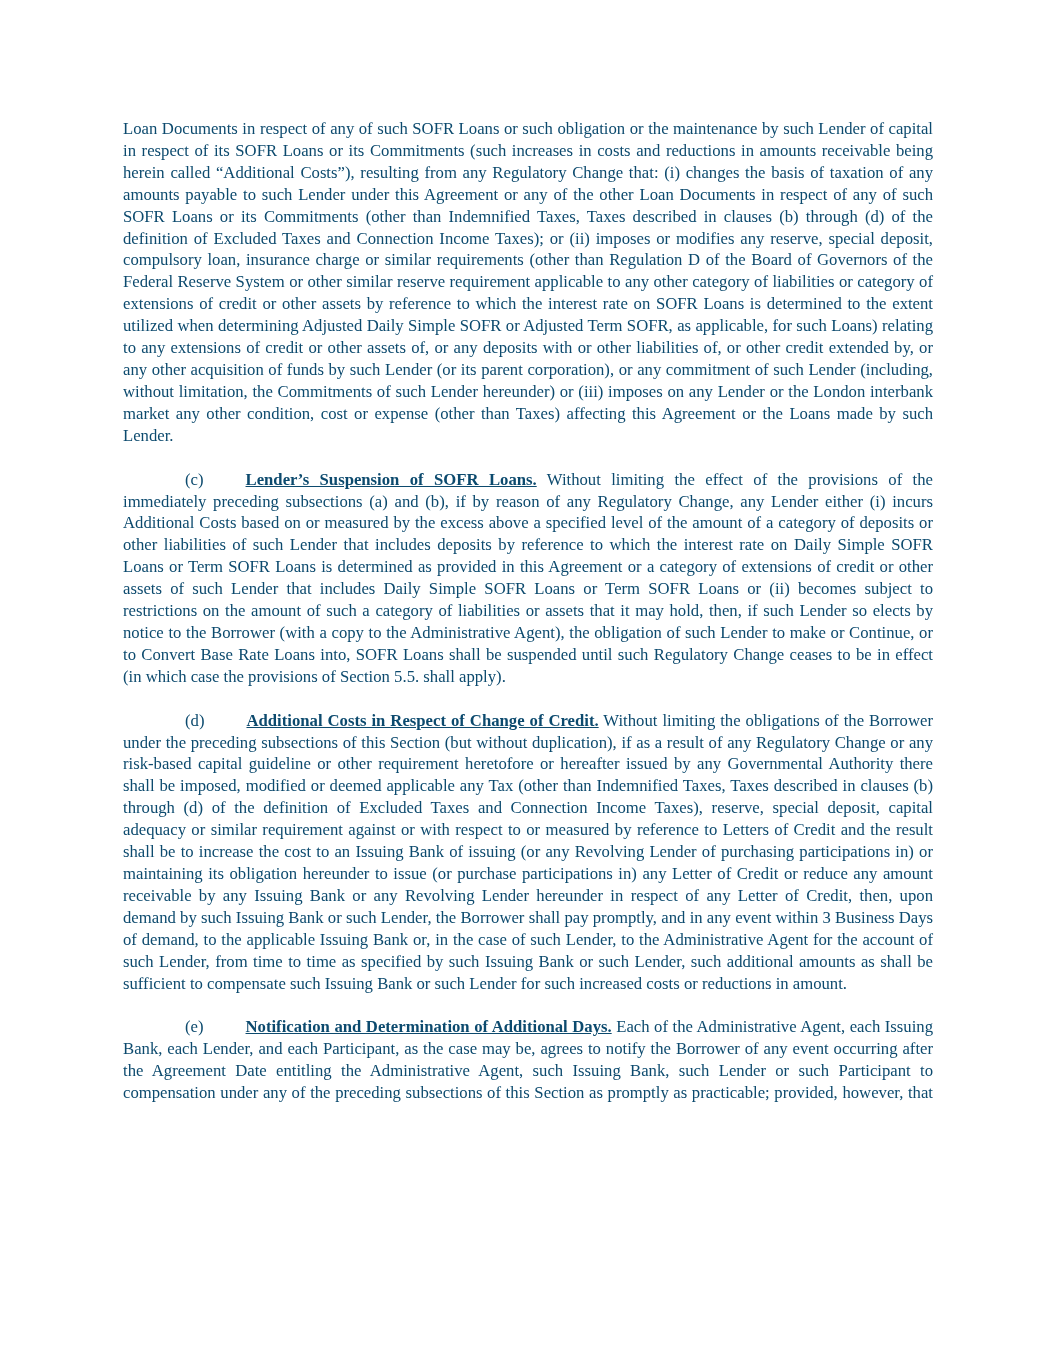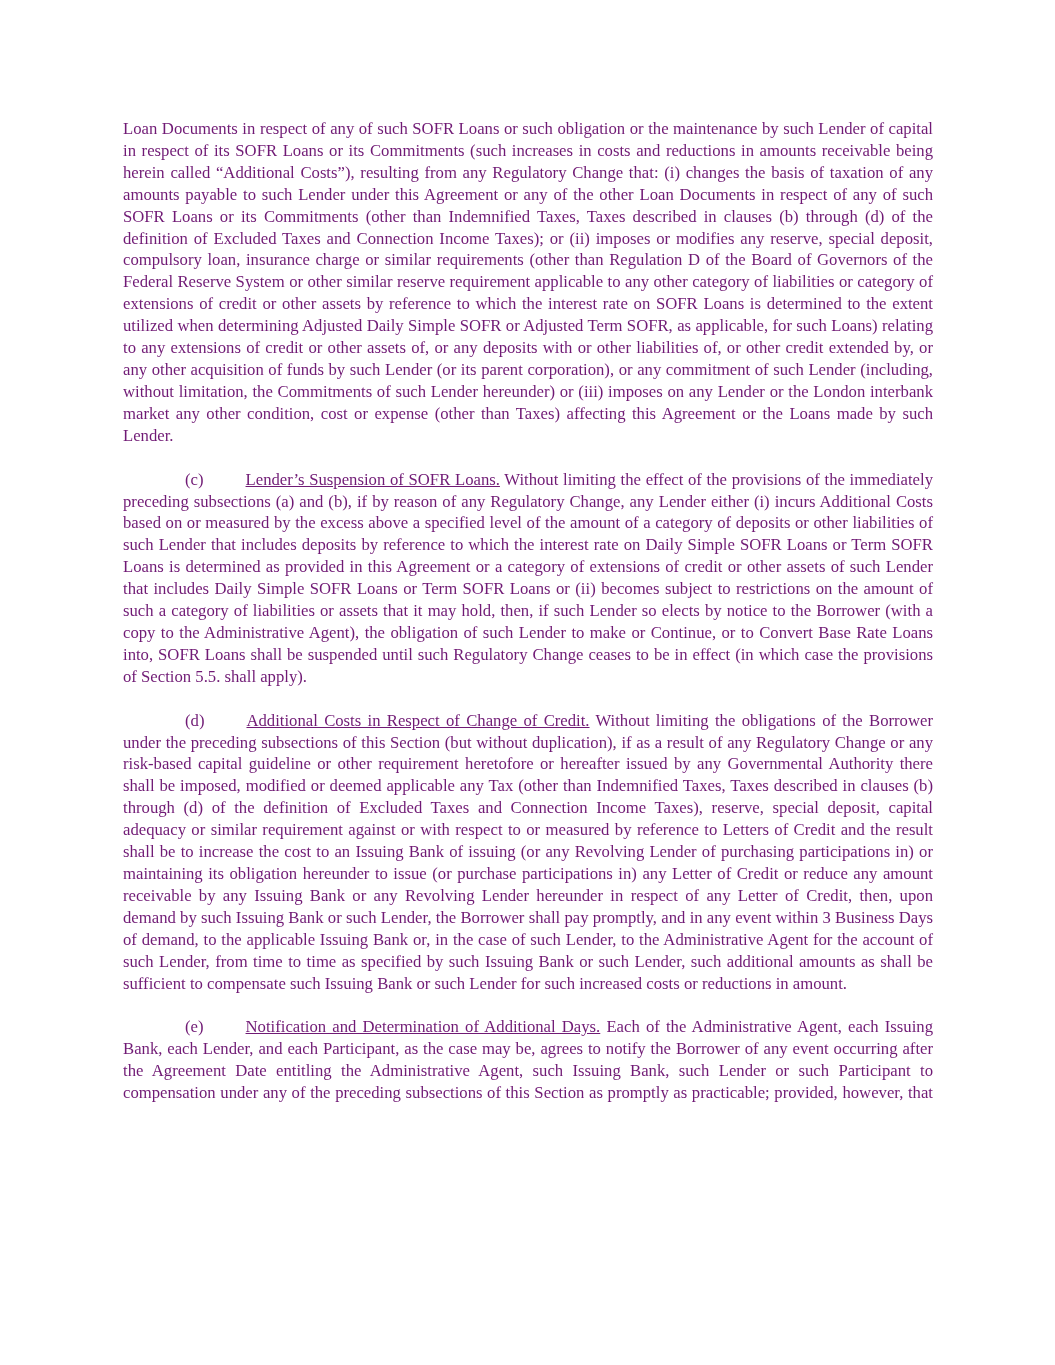--- a/index.html
+++ b/index.html
@@ -6,21 +6,21 @@
     margin: 0;
     padding: 0;
     background: #ffffff;
   }
   .page {
     position: relative;
     width: 1055px;
     height: 1103px;
     background: #ffffff;
     font-family: "Liberation Serif", serif;
-    color: #701a75;
+    color: #0c4a6e;
     overflow: hidden;
   }
   .content {
     position: absolute;
     left: 123px;
     top: 118px;
     width: 810px;
   }
   .para {
     margin: 0 0 22px 0;
@@ -31,20 +31,21 @@
   }
   .para.section {
     text-indent: 62px;
   }
   .tab-space {
     display: inline-block;
     width: 42px;
   }
   .sec-heading {
     text-decoration: underline;
+    font-weight: bold;
   }
   .footer-pagenum {
     position: absolute;
     left: 0;
     top: 1263px;
     width: 100%;
     text-align: center;
     font-size: 13.5px;
     line-height: 17px;
   }

